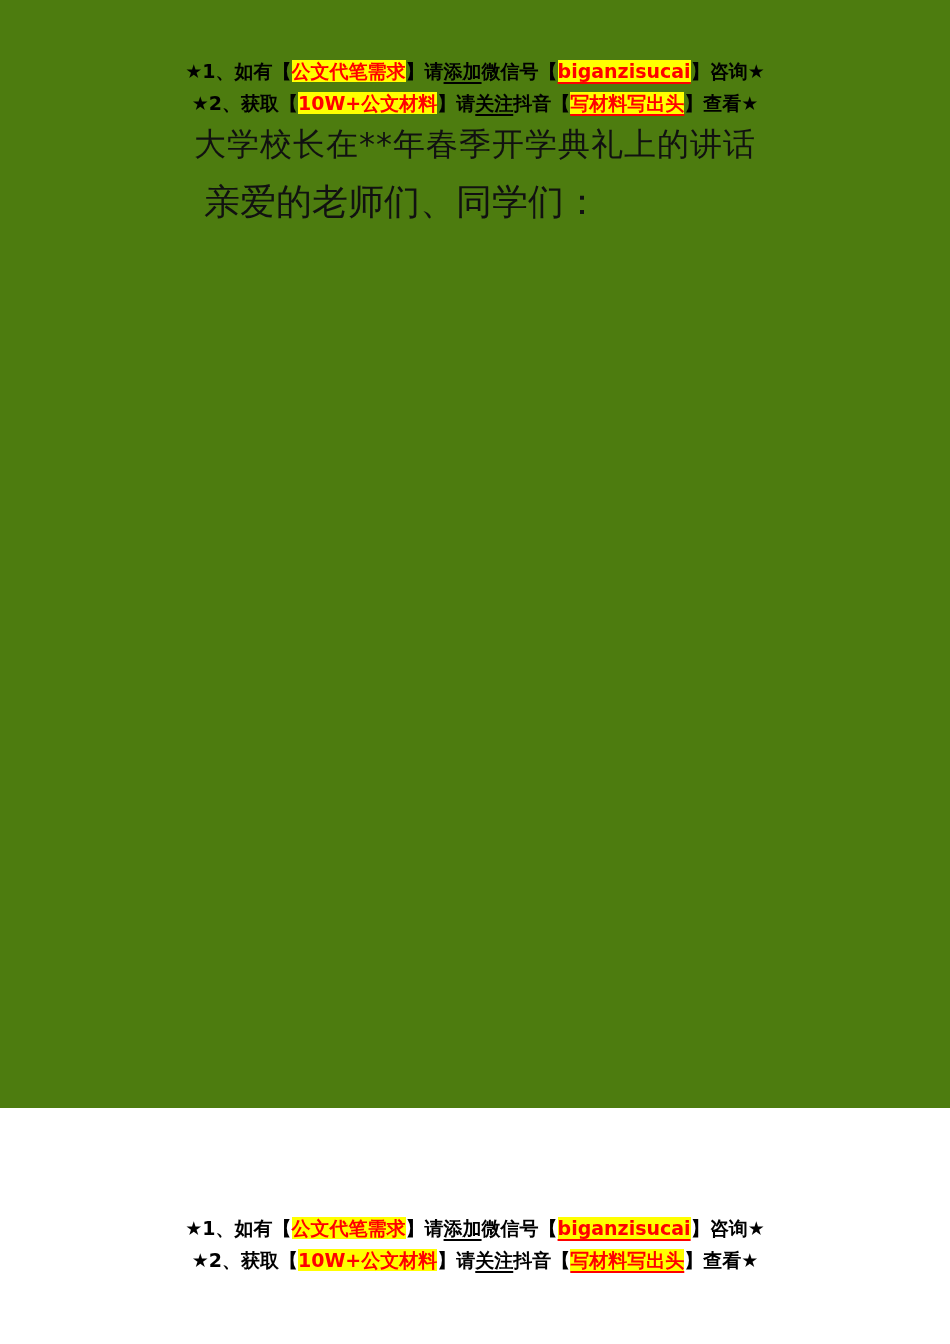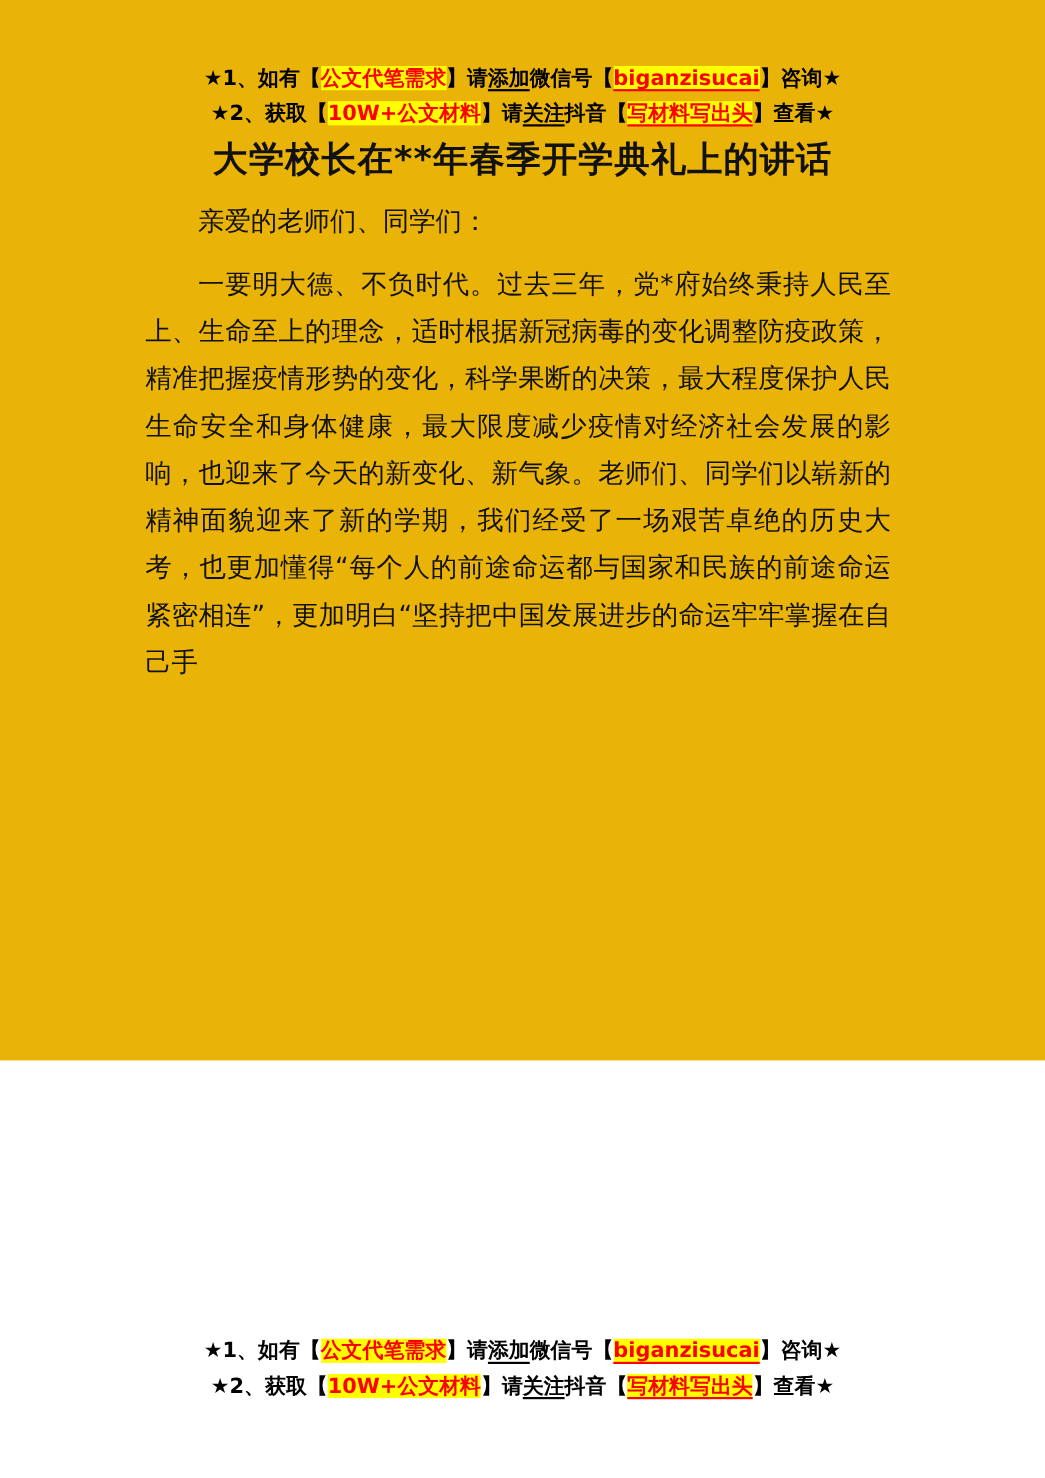--- a/index.html
+++ b/index.html
@@ -11,22 +11,22 @@
     width: 950px;
     height: 1344px;
     position: relative;
     overflow: hidden;
     font-family: "DejaVu Sans", "Liberation Sans", sans-serif;
     color: #111111;
   }
   .page {
     position: relative;
     width: 950px;
-    height: 964px;
-    background: #eab308;
+    height: 1108px;
+    background: #4d7c0f;
   }
   
   .promo {
     position: absolute;
     left: 0;
     width: 100%;
     text-align: center;
     font-weight: bold;
     font-size: 19px;
     line-height: 32px;
@@ -53,33 +53,33 @@
   }
   
   .title {
     position: absolute;
     top: 123px;
     left: 0;
     width: 100%;
     margin: 0;
     text-align: center;
     font-size: 32px;
-    font-weight: bold;
+    font-weight: normal;
     color: #111111;
     letter-spacing: 1px;
   }
   
   .bodytext {
     position: absolute;
     top: 180px;
     left: 132px;
     width: 678px;
     height: 1030px;
     overflow: hidden;
-    font-size: 24px;
+    font-size: 36px;
     line-height: 43px;
     text-align: justify;
     text-justify: inter-ideograph;
     color: #111111;
   }
   .bodytext p {
     margin: 0 0 14px 0;
     text-indent: 2em;
     word-break: break-all;
   }
@@ -95,21 +95,20 @@
     </div>
     <div class="promo-line">
       <span>★2、获取【</span><span class="hl">10W+公文材料</span><span>】请</span><span class="ul-black">关注</span><span>抖音【</span><span class="hl ul-red">写材料写出头</span><span>】查看★</span>
     </div>
   </div>
 
   <h1 class="title">大学校长在**年春季开学典礼上的讲话</h1>
 
   <div class="bodytext">
     <p>亲爱的老师们、同学们：</p>
-    <p>一要明大德、不负时代。过去三年，党*府始终秉持人民至上、生命至上的理念，适时根据新冠病毒的变化调整防疫政策，精准把握疫情形势的变化，科学果断的决策，最大程度保护人民生命安全和身体健康，最大限度减少疫情对经济社会发展的影响，也迎来了今天的新变化、新气象。老师们、同学们以崭新的精神面貌迎来了新的学期，我们经受了一场艰苦卓绝的历史大考，也更加懂得“每个人的前途命运都与国家和民族的前途命运紧密相连”，更加明白“坚持把中国发展进步的命运牢牢掌握在自己手</p>
   </div>
 
   <div class="promo promo-footer">
     <div class="promo-line">
       <span>★1、如有【</span><span class="hl">公文代笔需求</span><span>】请</span><span class="ul-black">添加</span><span>微信号【</span><span class="hl ul-red">biganzisucai</span><span>】咨询★</span>
     </div>
     <div class="promo-line">
       <span>★2、获取【</span><span class="hl">10W+公文材料</span><span>】请</span><span class="ul-black">关注</span><span>抖音【</span><span class="hl ul-red">写材料写出头</span><span>】查看★</span>
     </div>
   </div>

